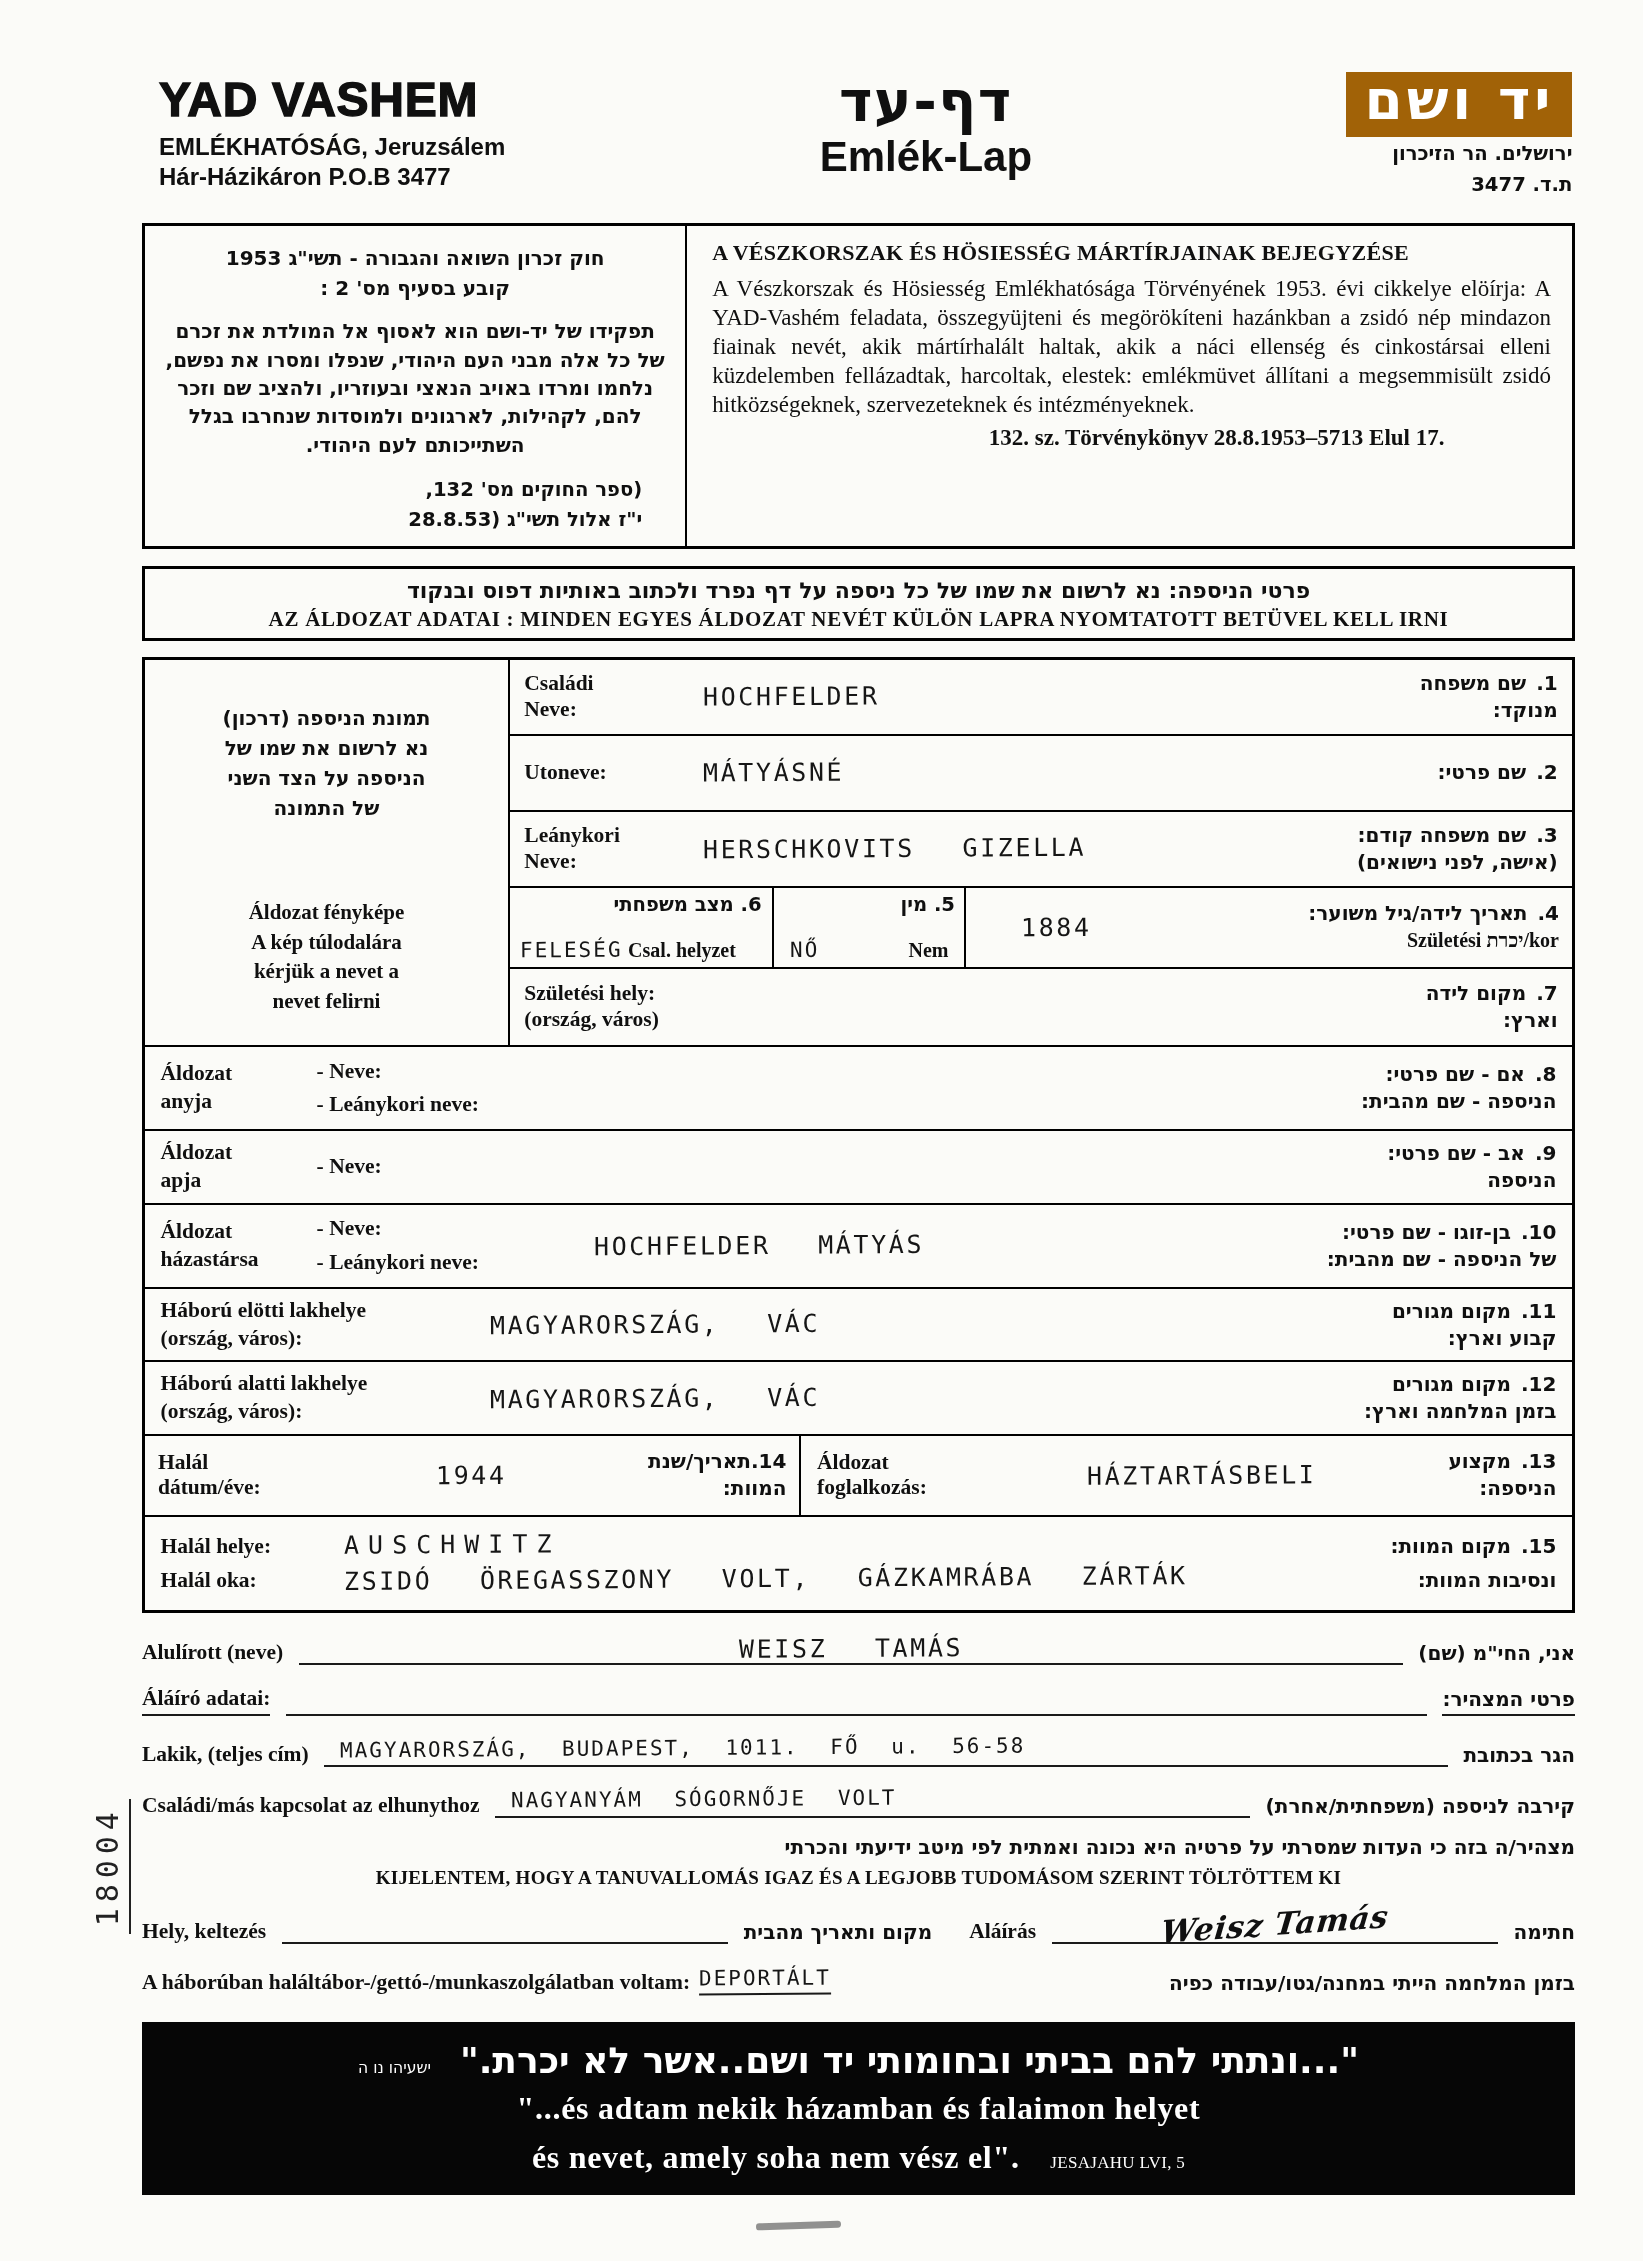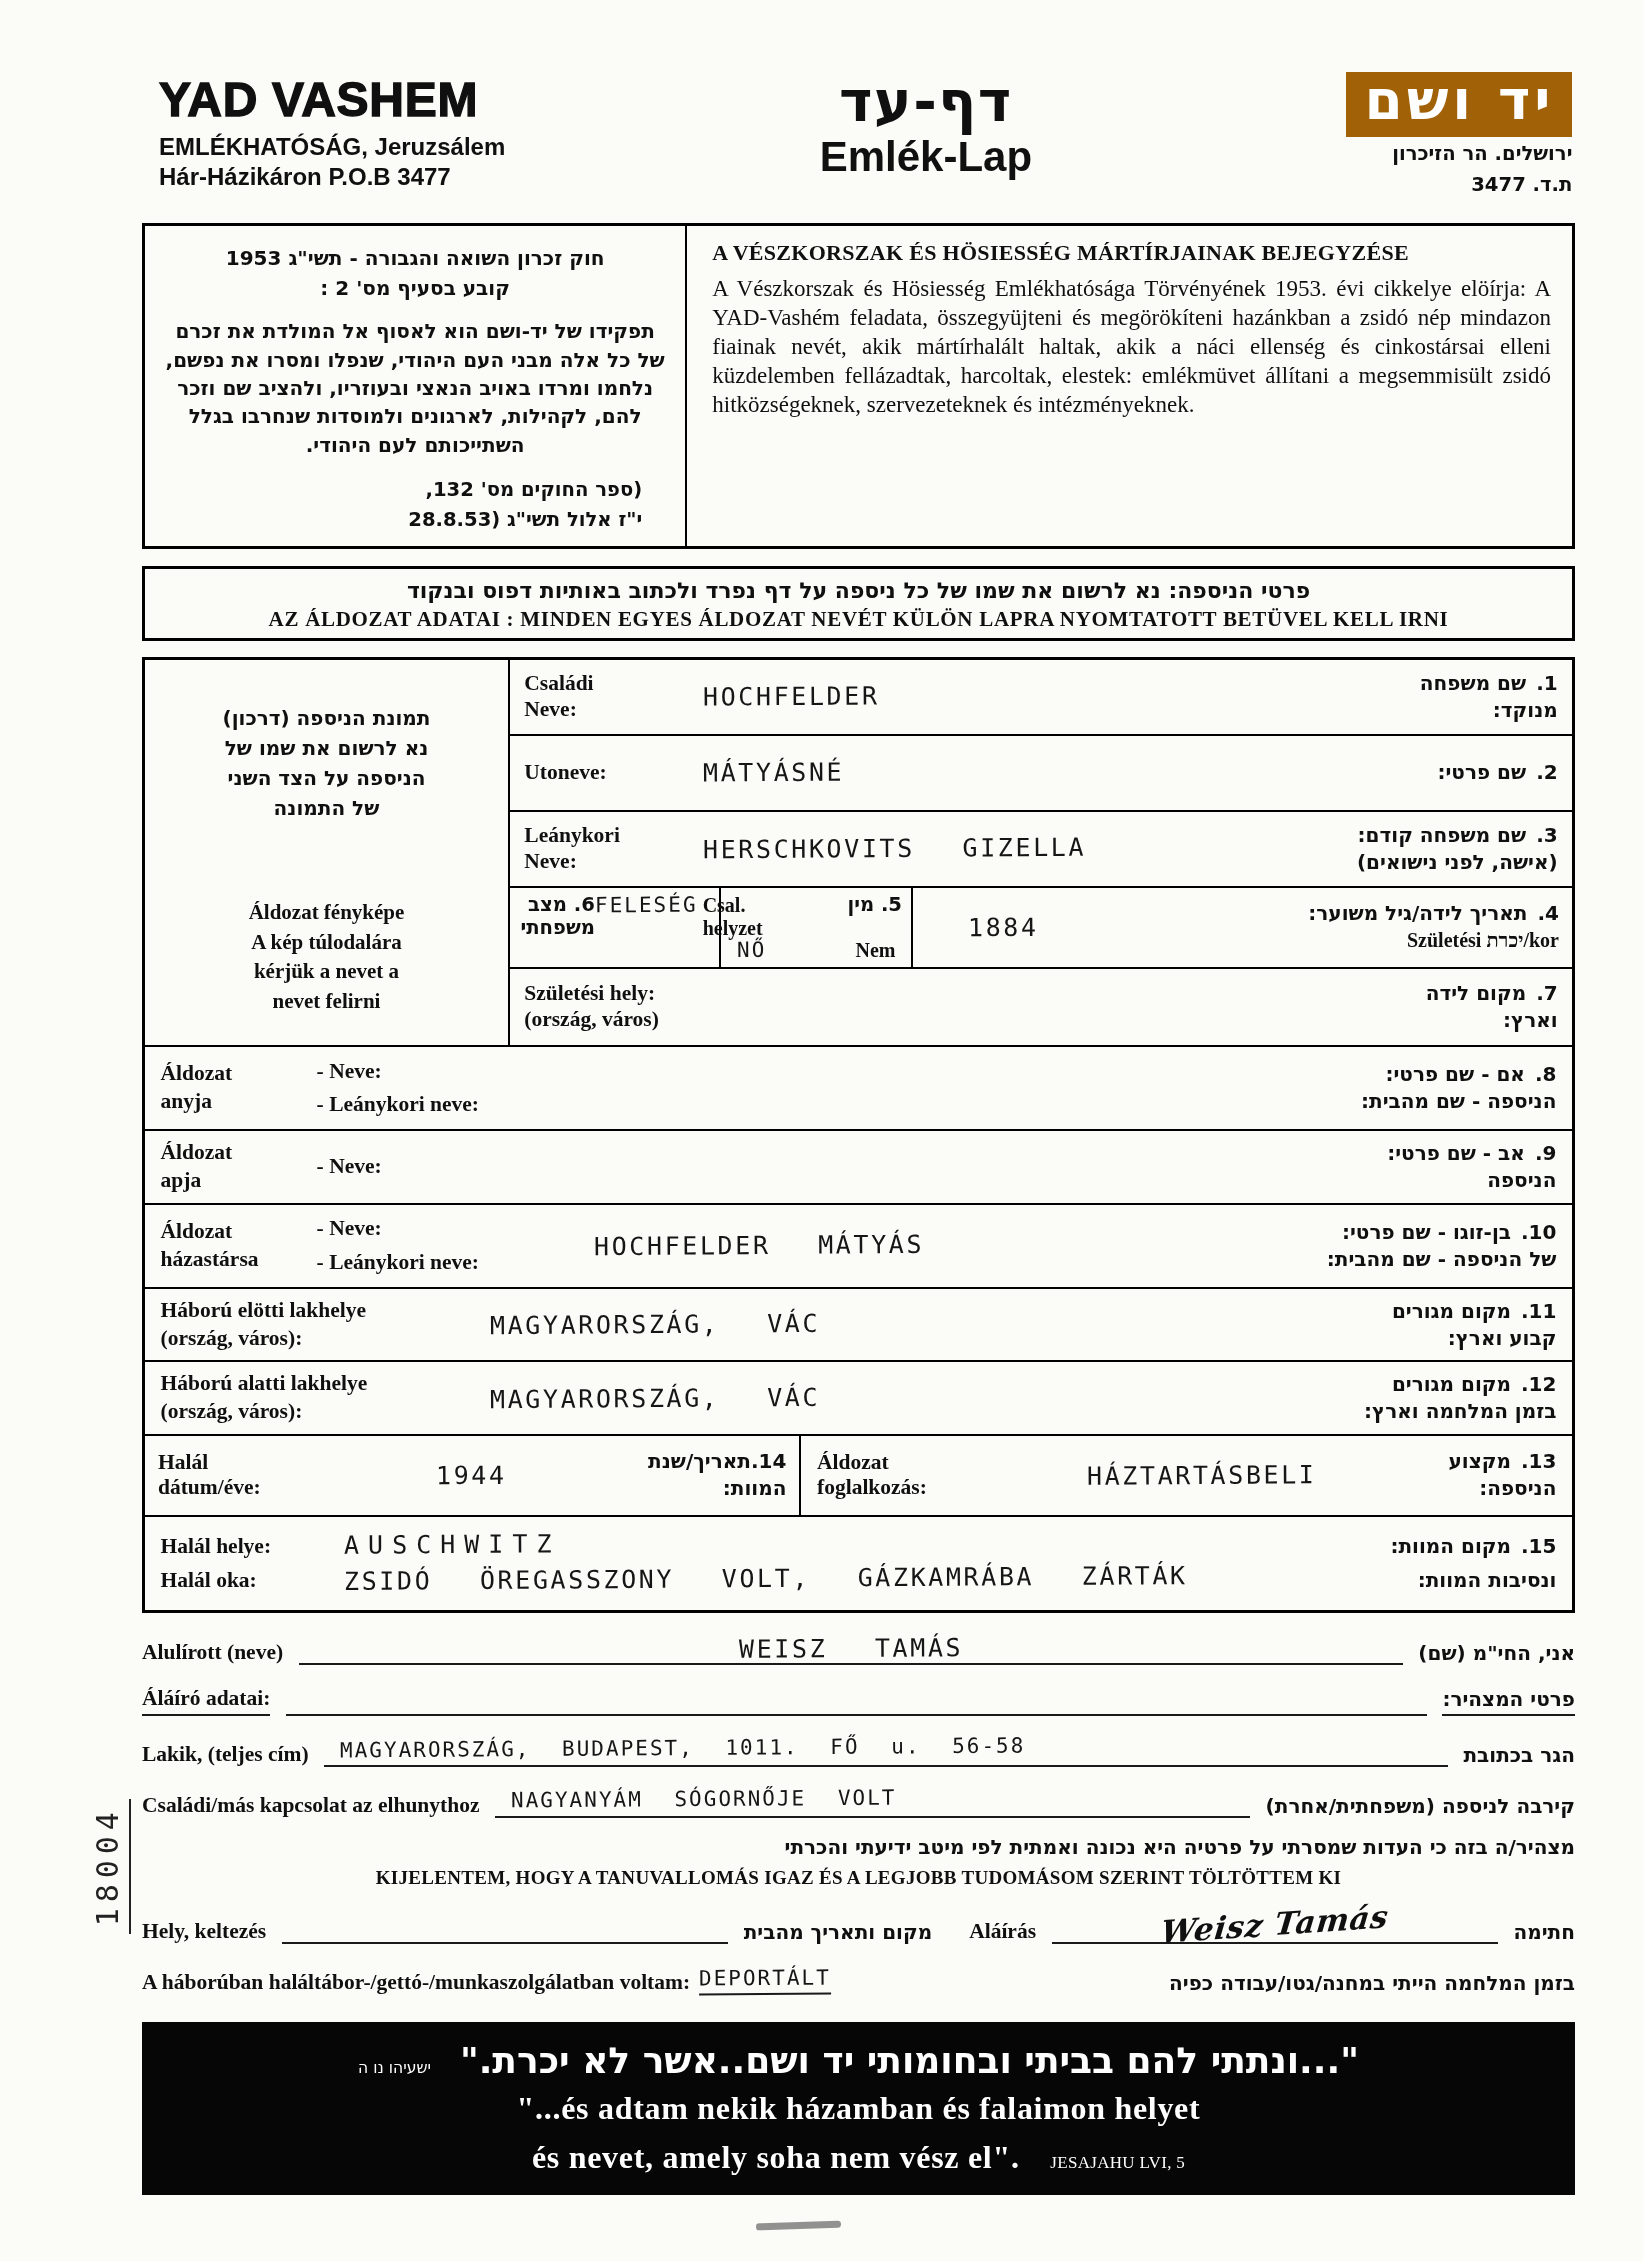--- a/index.html
+++ b/index.html
@@ -50,21 +50,21 @@
   .f-val { flex: 1; padding-left: 42px; }
   .f-he { text-align: right; font-weight: bold; font-size: 20px; line-height: 1.35; }
   .he-l1 { display: flex; justify-content: flex-end; align-items: flex-end; gap: 10px; }
   .num { font-weight: bold; font-size: 20px; font-family: "DejaVu Sans", sans-serif; }
   .serif-sub { font-family: "Liberation Serif", serif; font-weight: bold; font-size: 20px; }
   .hw { font-family: "DejaVu Sans Mono", monospace; font-size: 25px; letter-spacing: 2.6px; word-spacing: 30px; color: #161616; display: inline-block; transform: rotate(-.4deg); }
   .hw-sm { font-size: 21px; letter-spacing: 2px; word-spacing: 17px; }
   .hw-wide { letter-spacing: 9px; }
 
   .row-456 { display: flex; border-bottom: 2.6px solid #000; min-height: 81px; }
-  .cell-m { width: 211px; border-right: 2.6px solid #000; padding: 5.2px 10.4px 5.2px; display: flex; flex-direction: row; justify-content: space-between; }
+  .cell-m { width: 264px; border-right: 2.6px solid #000; padding: 5.2px 10.4px 5.2px; display: flex; flex-direction: column; justify-content: space-between; }
   .cell-m-top, .cell-s-top { text-align: right; }
   .cell-m-bottom { display: flex; align-items: baseline; gap: 5.2px; }
   .cell-s { width: 192px; border-right: 2.6px solid #000; padding: 5.2px 9px 5.2px; display: flex; flex-direction: column; justify-content: space-between; }
   .cell-s-bottom { display: flex; align-items: baseline; justify-content: space-between; padding: 0 6.5px; }
   .cell-b { flex: 1; display: flex; align-items: center; padding: 5.2px 13px; }
   .small-he { font-weight: bold; font-size: 19.6px; }
   .small-hu { font-weight: bold; font-size: 20px; }
 
   .wrow { display: flex; align-items: center; border-bottom: 2.6px solid #000; padding: 7.8px 15.6px; min-height: 70px; }
   .form-box > :last-child { border-bottom: none; }
@@ -137,20 +137,21 @@
     <div class="law-left he" dir="rtl">
       <div class="law-h">חוק זכרון השואה והגבורה - תשי"ג 1953</div>
       <div class="law-h">קובע בסעיף מס' 2 :</div>
       <div class="law-he-body">תפקידו של יד-ושם הוא לאסוף אל המולדת את זכרם של כל אלה מבני העם היהודי, שנפלו ומסרו את נפשם, נלחמו ומרדו באויב הנאצי ובעוזריו, ולהציב שם וזכר להם, לקהילות, לארגונים ולמוסדות שנחרבו בגלל השתייכותם לעם היהודי.</div>
       <div class="law-he-ref">(ספר החוקים מס' 132,</div>
       <div class="law-he-ref" style="margin-top:1.3px">י"ז אלול תשי"ג (28.8.53</div>
     </div>
     <div class="law-right">
       <div class="law-hu-title">A VÉSZKORSZAK ÉS HÖSIESSÉG MÁRTÍRJAINAK BEJEGYZÉSE</div>
       <div class="law-hu-body">A Vészkorszak és Hösiesség Emlékhatósága Törvényének 1953. évi cikkelye elöírja: A YAD-Vashém feladata, összegyüjteni és megörökíteni hazánkban a zsidó nép mindazon fiainak nevét, akik mártírhalált haltak, akik a náci ellenség és cinkostársai elleni küzdelemben fellázadtak, harcoltak, elestek: emlékmüvet állítani a megsemmisült zsidó hitközségeknek, szervezeteknek és intézményeknek.</div>
+      <div class="law-hu-ref">132. sz. Törvénykönyv 28.8.1953–5713 Elul 17.</div>
     </div>
   </div>
 
   <div class="instr-box">
     <div class="instr-he he" dir="rtl">פרטי הניספה: נא לרשום את שמו של כל ניספה על דף נפרד ולכתוב באותיות דפוס ובנקוד</div>
     <div class="instr-hu">AZ ÁLDOZAT ADATAI : MINDEN EGYES ÁLDOZAT NEVÉT KÜLÖN LAPRA NYOMTATOTT BETÜVEL KELL IRNI</div>
   </div>
 
   <div class="form-box">
 

